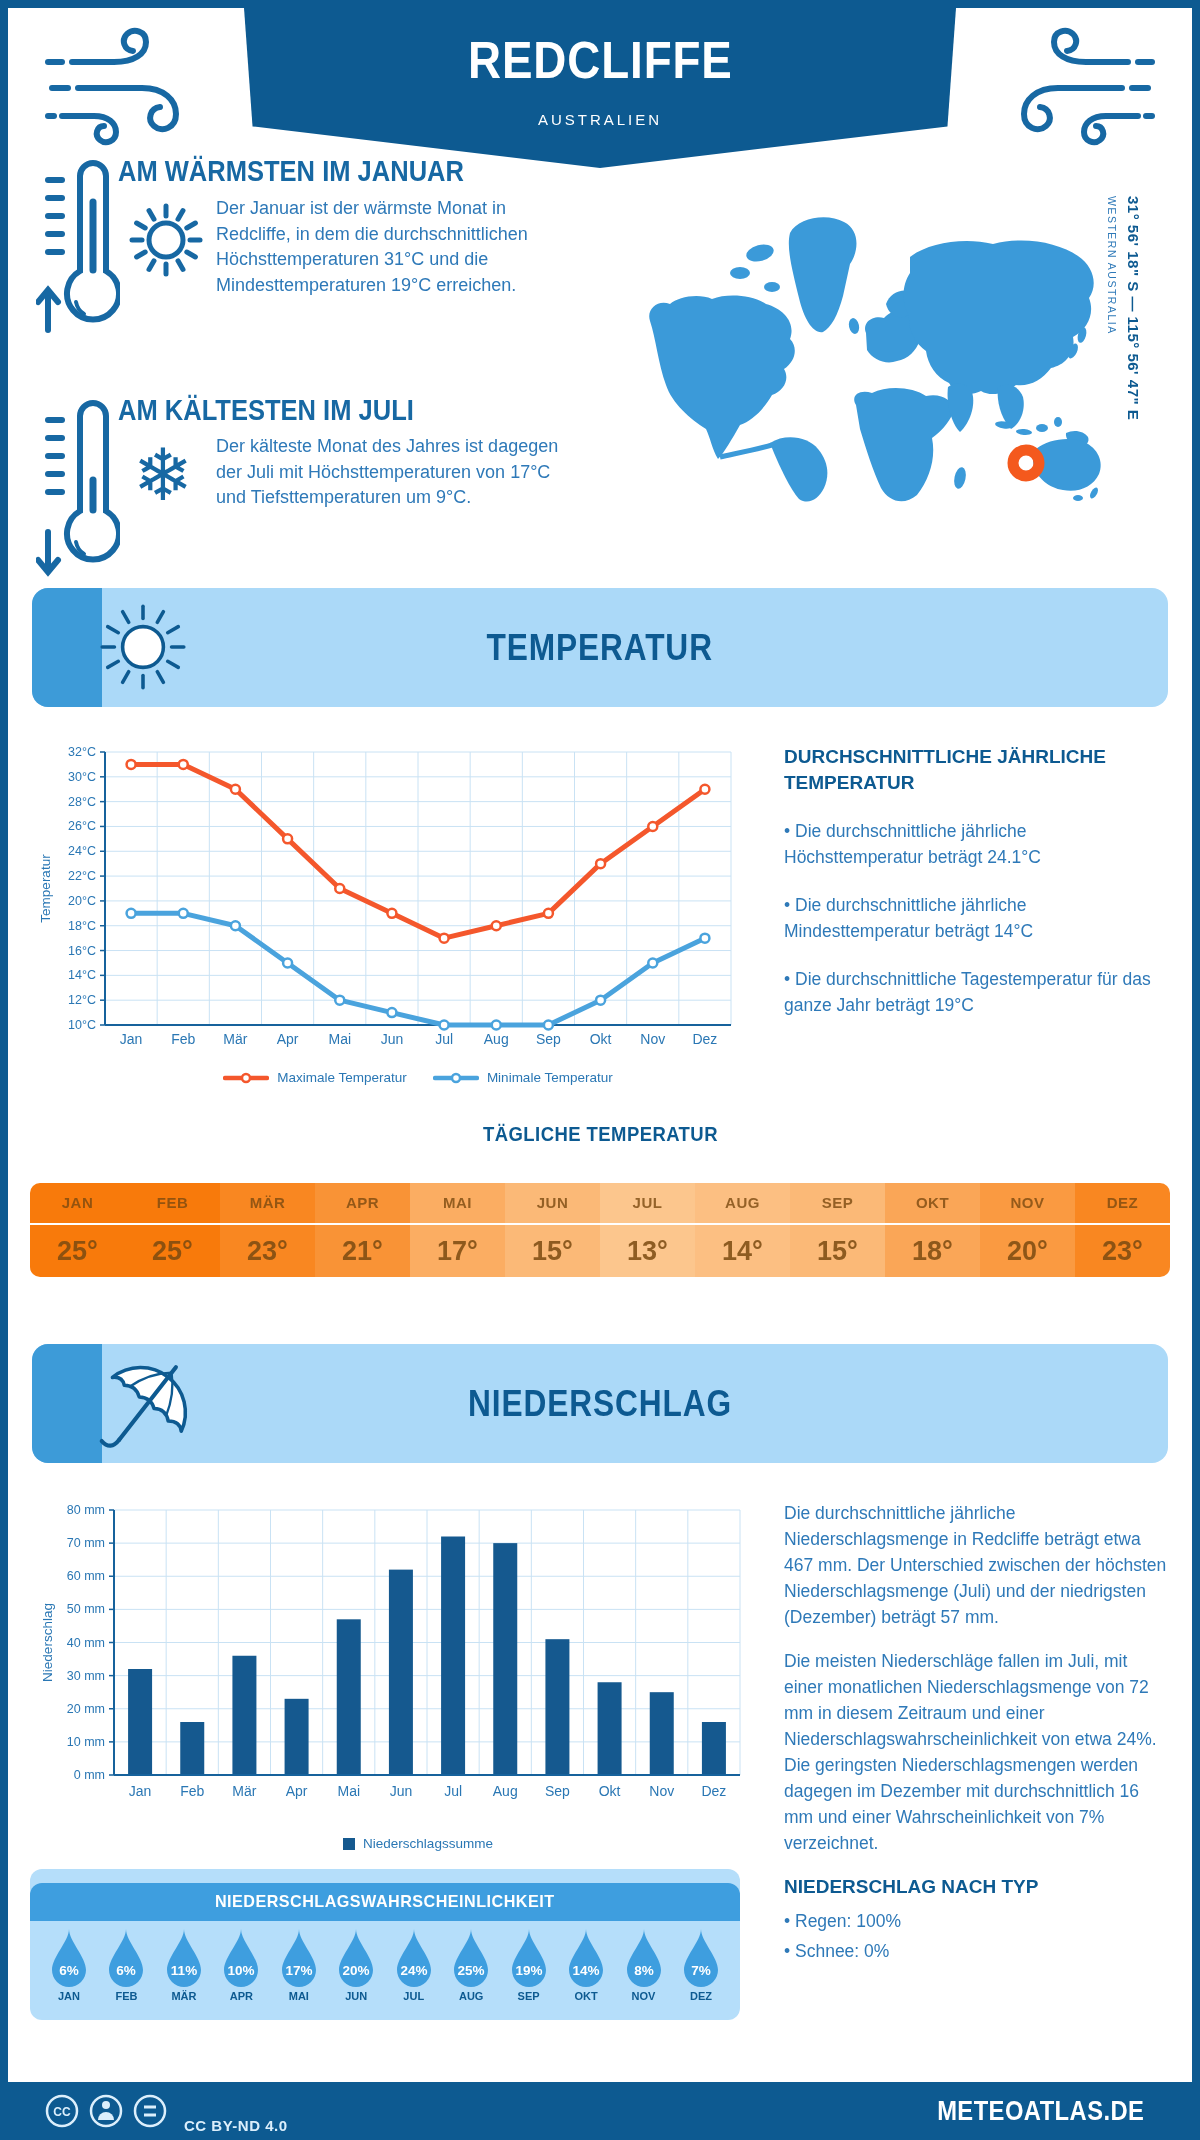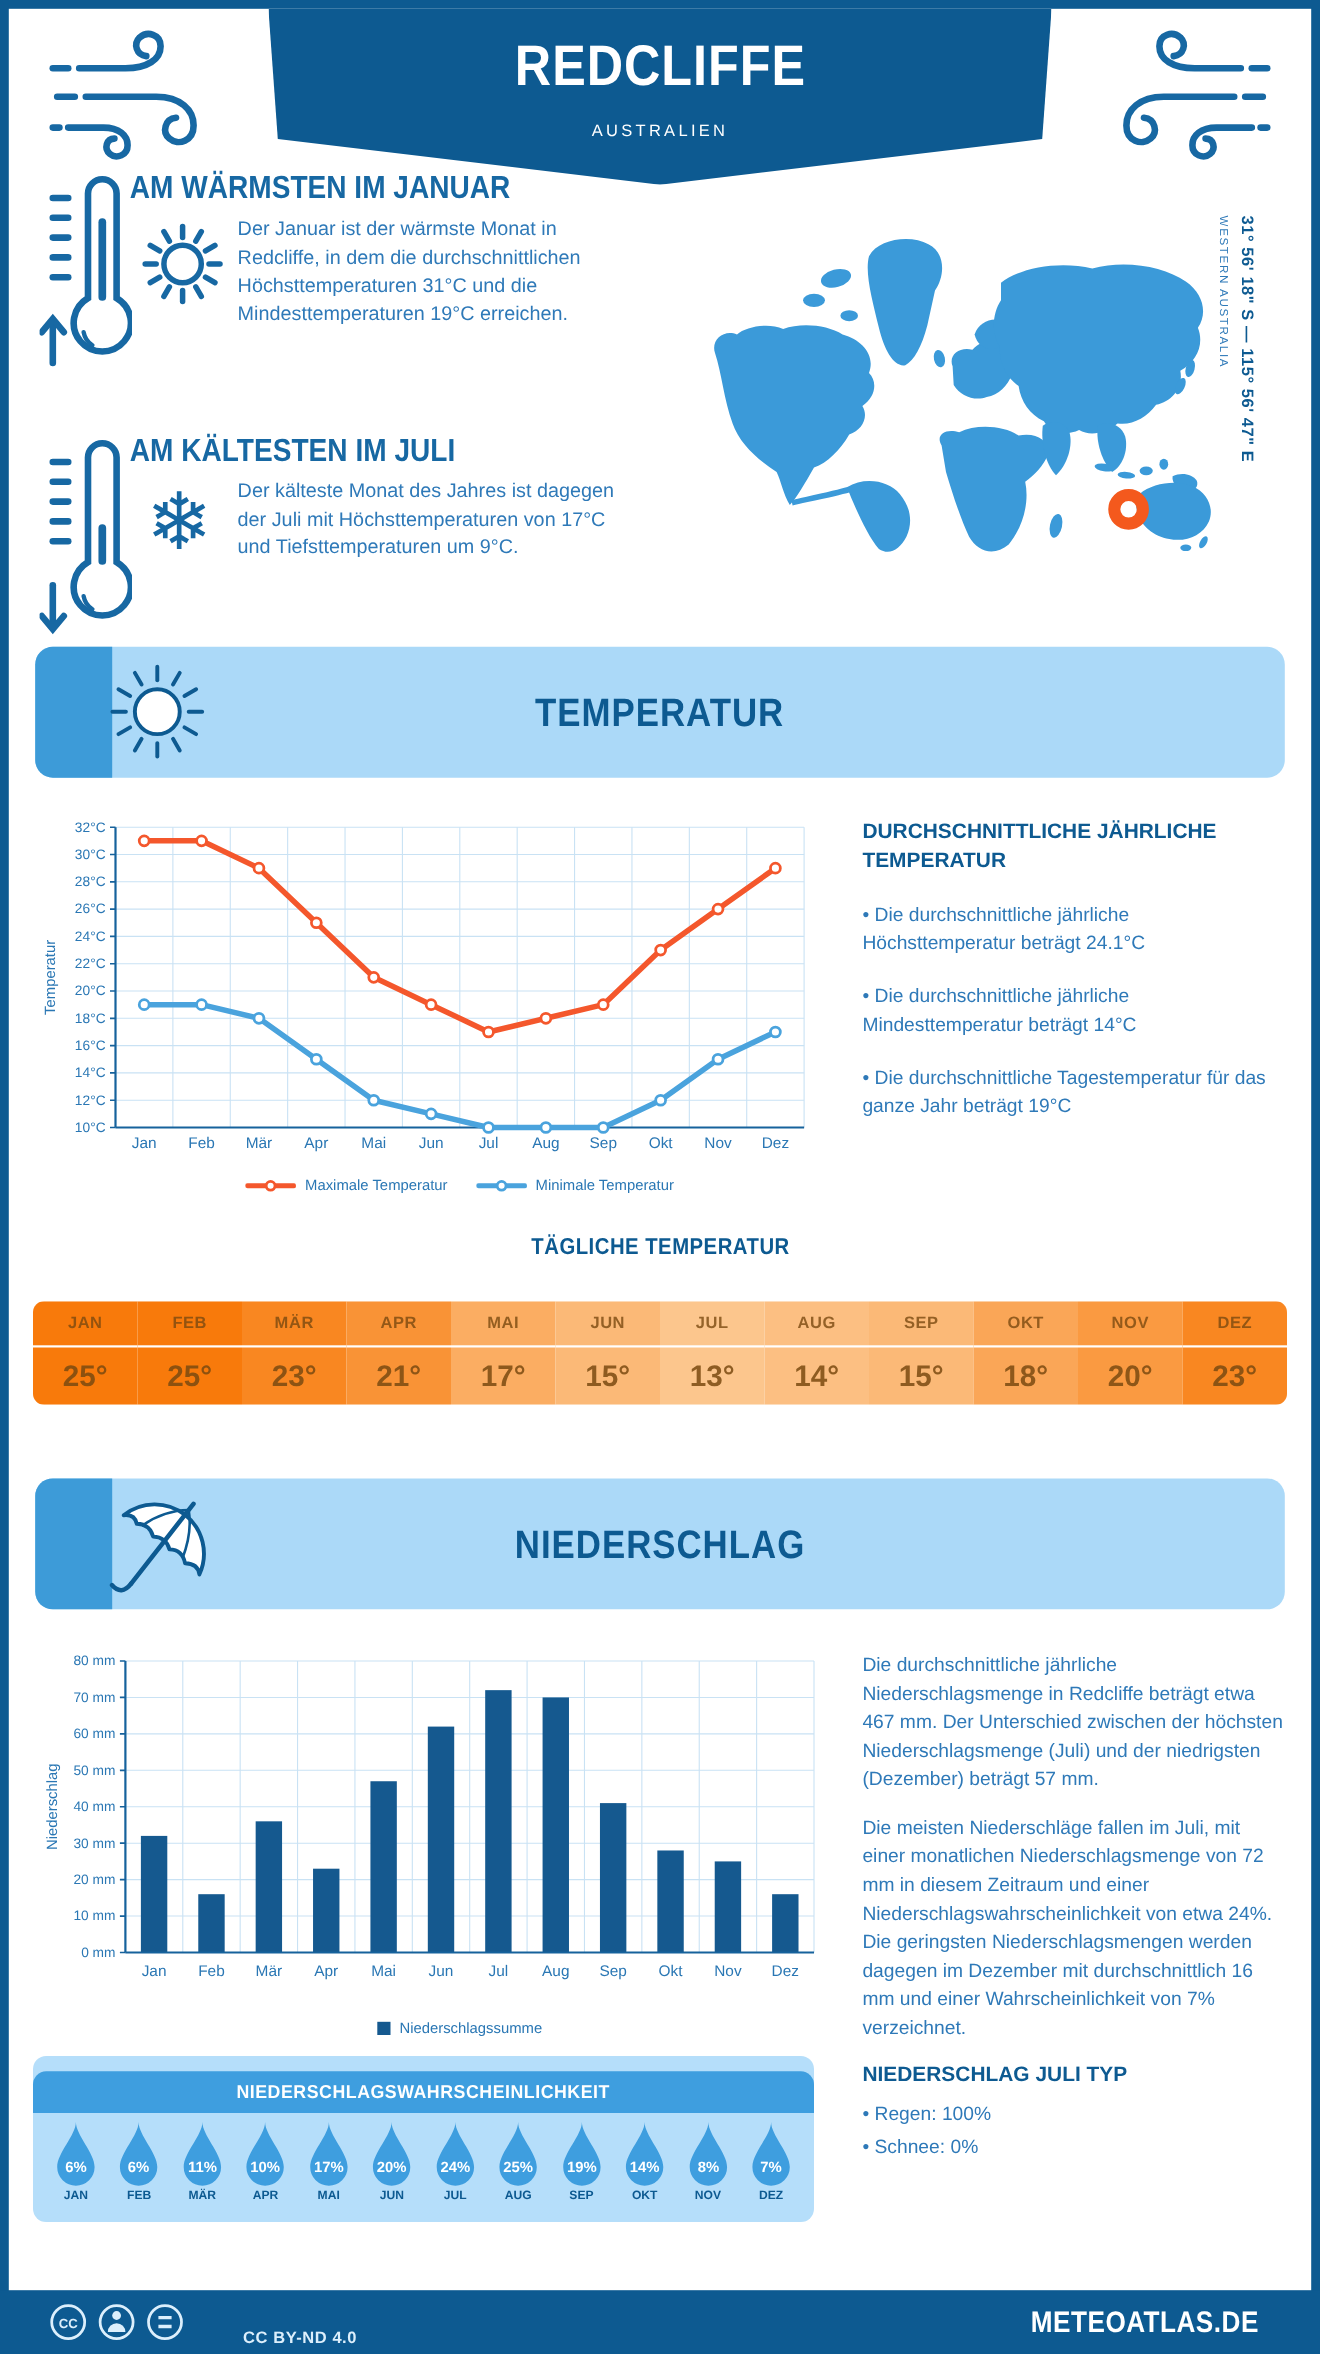--- a/index.html
+++ b/index.html
@@ -57,21 +57,21 @@
   
   .prob{left:30px;top:1869px;width:710px;height:151px;background:#b5defa;border-radius:12px;}
   .prob-head{height:38px;line-height:38px;background:#3e9edf;border-radius:12px 12px 0 0;text-align:center;
              color:#fff;font-weight:bold;font-size:17px;letter-spacing:.5px;margin-top:14px;}
   .drops{display:flex;justify-content:space-between;padding:6px 14px 0;}
   .drop-item{width:50px;display:flex;flex-direction:column;align-items:center;}
   .drop-month{margin-top:1px;font-size:11px;font-weight:bold;color:#0d5a91;}
 
   
   .footer{left:0;top:2082px;width:1200px;height:58px;background:#0d5a91;display:flex;align-items:center;
-          padding:0 42px;box-sizing:border-box;z-index:50;gap:37px;}
+          padding:0 42px;box-sizing:border-box;z-index:50;}
   .cc-text{color:#dceffc;font-size:15px;font-weight:bold;margin-left:10px;letter-spacing:.5px;margin-top:28px;}
   .site{margin-left:auto;color:#fff;font-size:27px;font-weight:bold;letter-spacing:.5px;}
 </style>
 </head>
 <body>
 
 <div class="stage">
   <div class="frame"></div>
 
   <div class="abs banner">
@@ -553,21 +553,21 @@
          <text x="22" y="48" text-anchor="middle" fill="#fff" font-size="13.5" font-weight="bold" font-family="Liberation Sans,sans-serif">7%</text>
        </svg>
        <div class="drop-month">DEZ</div>
         </div>
       </div>
   </div>
 
   <div class="abs" style="left:784px;top:1500px;width:384px">
     <div class="panel-text">Die durchschnittliche jährliche Niederschlagsmenge in Redcliffe beträgt etwa 467 mm. Der Unterschied zwischen der höchsten Niederschlagsmenge (Juli) und der niedrigsten (Dezember) beträgt 57 mm.</div>
     <div class="panel-text" style="margin-top:18px">Die meisten Niederschläge fallen im Juli, mit einer monatlichen Niederschlagsmenge von 72 mm in diesem Zeitraum und einer Niederschlagswahrscheinlichkeit von etwa 24%. Die geringsten Niederschlagsmengen werden dagegen im Dezember mit durchschnittlich 16 mm und einer Wahrscheinlichkeit von 7% verzeichnet.</div>
-    <div class="panel-head" style="margin-top:18px">NIEDERSCHLAG JULI TYP</div>
+    <div class="panel-head" style="margin-top:18px">NIEDERSCHLAG NACH TYP</div>
     <div class="panel-text" style="margin-top:8px">• Regen: 100%</div>
     <div class="panel-text" style="margin-top:4px">• Schnee: 0%</div>
   </div>
 
   <div class="abs footer">
     <svg width="132" height="40" viewBox="0 0 132 40">
       <g stroke="#dceffc" fill="none" stroke-width="2.5">
         <circle cx="20" cy="20" r="15"></circle>
           <circle cx="64" cy="20" r="15"></circle>
           <circle cx="108" cy="20" r="15"></circle>

